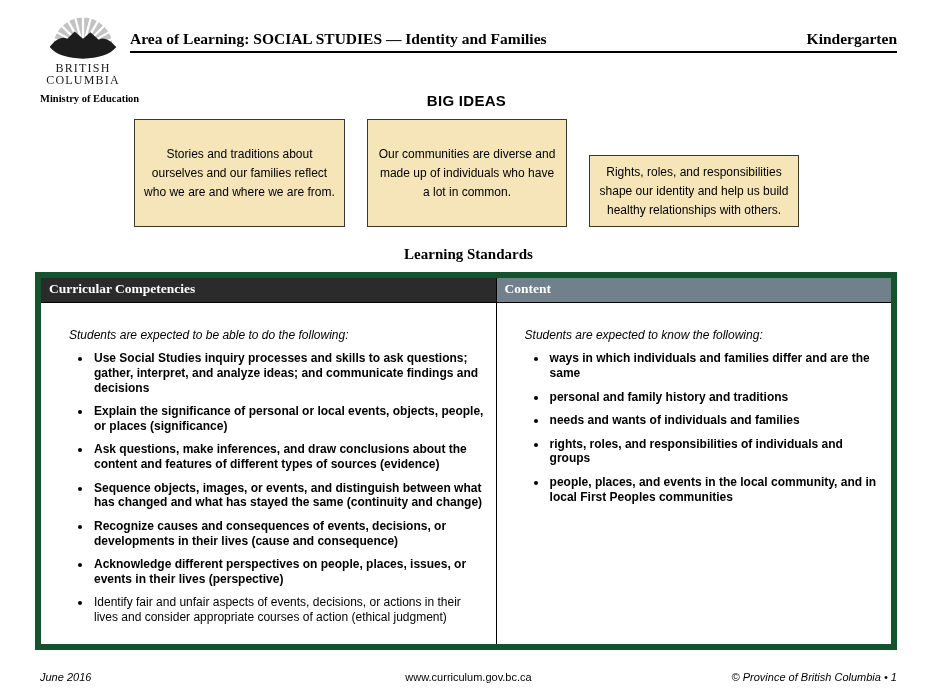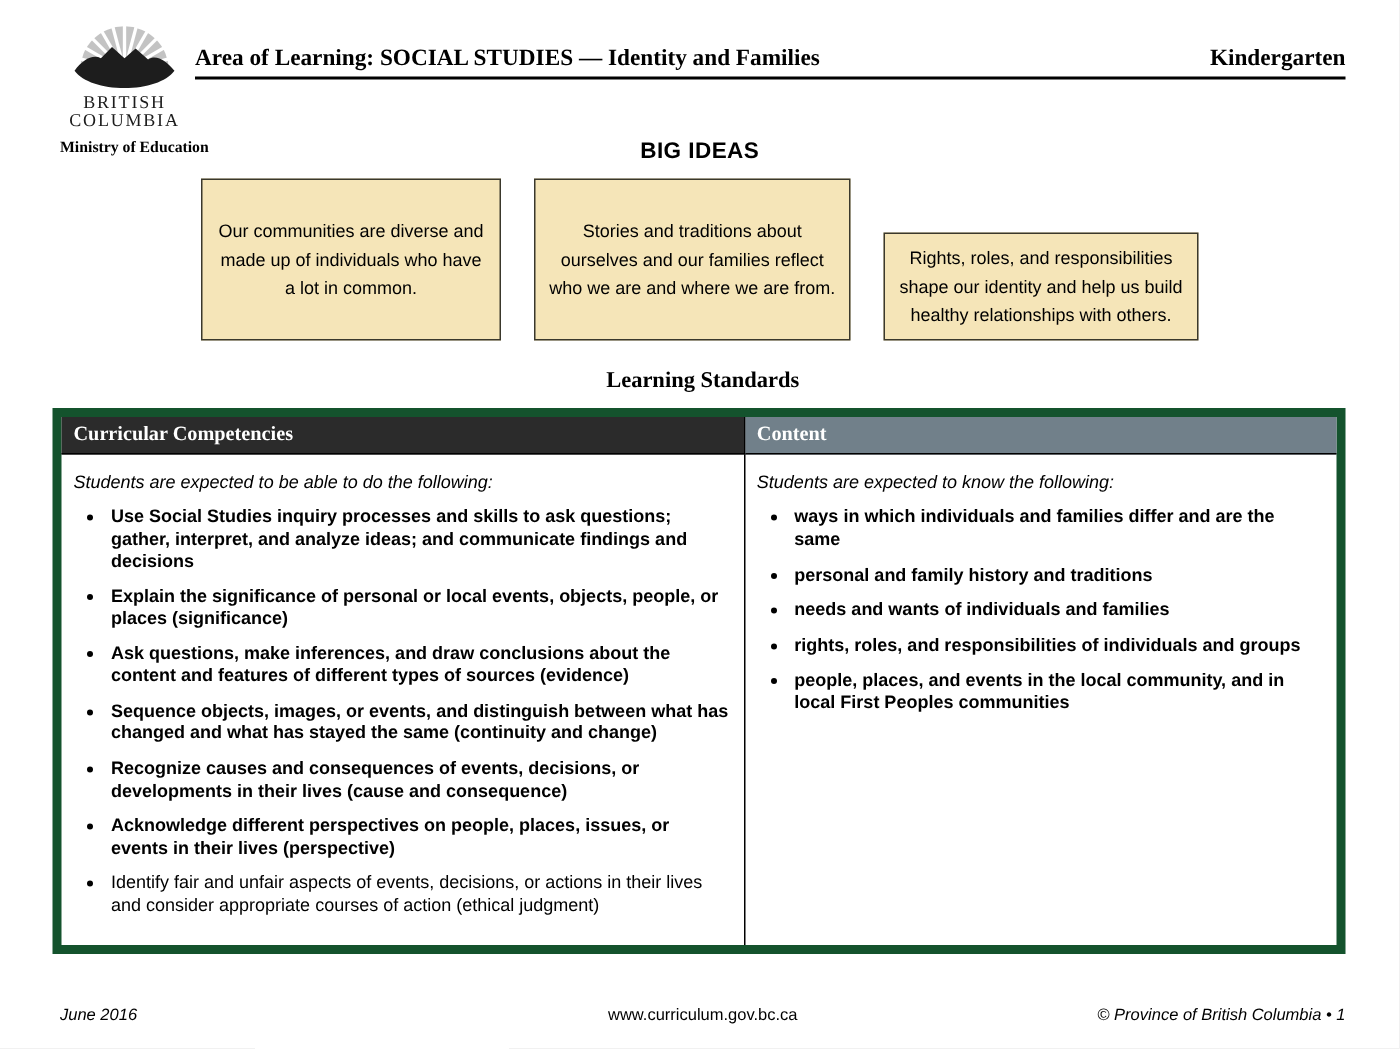--- a/index.html
+++ b/index.html
@@ -60,21 +60,21 @@
     grid-template-rows:25px auto;
   }
   .ls-header {
     font-family:"Liberation Serif", serif; font-weight:bold; font-size:13.5px;
     color:var(--header-text,#fff);
     padding:3px 8px 0 8px;
     border-bottom:1px solid #000;
   }
   .ls-header.cc { background:var(--competencies-header-bg,#2b2b2b); border-right:1px solid #000; }
   .ls-header.ct { background:var(--content-header-bg,#71808a); }
-  .ls-cell { padding:10px 10px 10px 8px; font-size:12px; min-height:255px; }
+  .ls-cell { padding:24px 10px 10px 8px; font-size:12px; min-height:255px;margin-left:20px; }
   .ls-cell.cc { border-right:1px solid #000; }
   .intro { font-style:italic; margin:1px 0 9px 0; font-size:12px; }
   .ls-cell ul { margin:0 0 0 23px; padding:0; }
   .ls-cell li {
     font-weight:bold; line-height:1.22; margin-bottom:9px; padding-left:2px;
   }
   .ls-cell li.regular { font-weight:normal; }
 
   
   .footer {
@@ -116,22 +116,22 @@
       <div class="ministry">Ministry of Education</div>
     </div>
     <div class="titlebar">
       <div class="doc-title">Area of Learning: SOCIAL STUDIES — Identity and Families</div>
       <div class="grade">Kindergarten</div>
     </div>
   </div>
 
   <h2 class="big-ideas-heading">BIG IDEAS</h2>
   <div class="big-ideas-row">
+    <div class="idea-box w2">Stories and traditions about ourselves and our families reflect who we are and where we are from.</div>
     <div class="idea-box w1">Our communities are diverse and made up of individuals who have a lot in common.</div>
-    <div class="idea-box w2">Stories and traditions about ourselves and our families reflect who we are and where we are from.</div>
     <div class="idea-box w3">Rights, roles, and responsibilities shape our identity and help us build healthy relationships with others.</div>
   </div>
 
   <h2 class="ls-heading">Learning Standards</h2>
   <div class="ls-table">
     <div class="ls-header cc">Curricular Competencies</div>
     <div class="ls-header ct">Content</div>
 
     <div class="ls-cell cc">
       <p class="intro">Students are expected to be able to do the following:</p>

